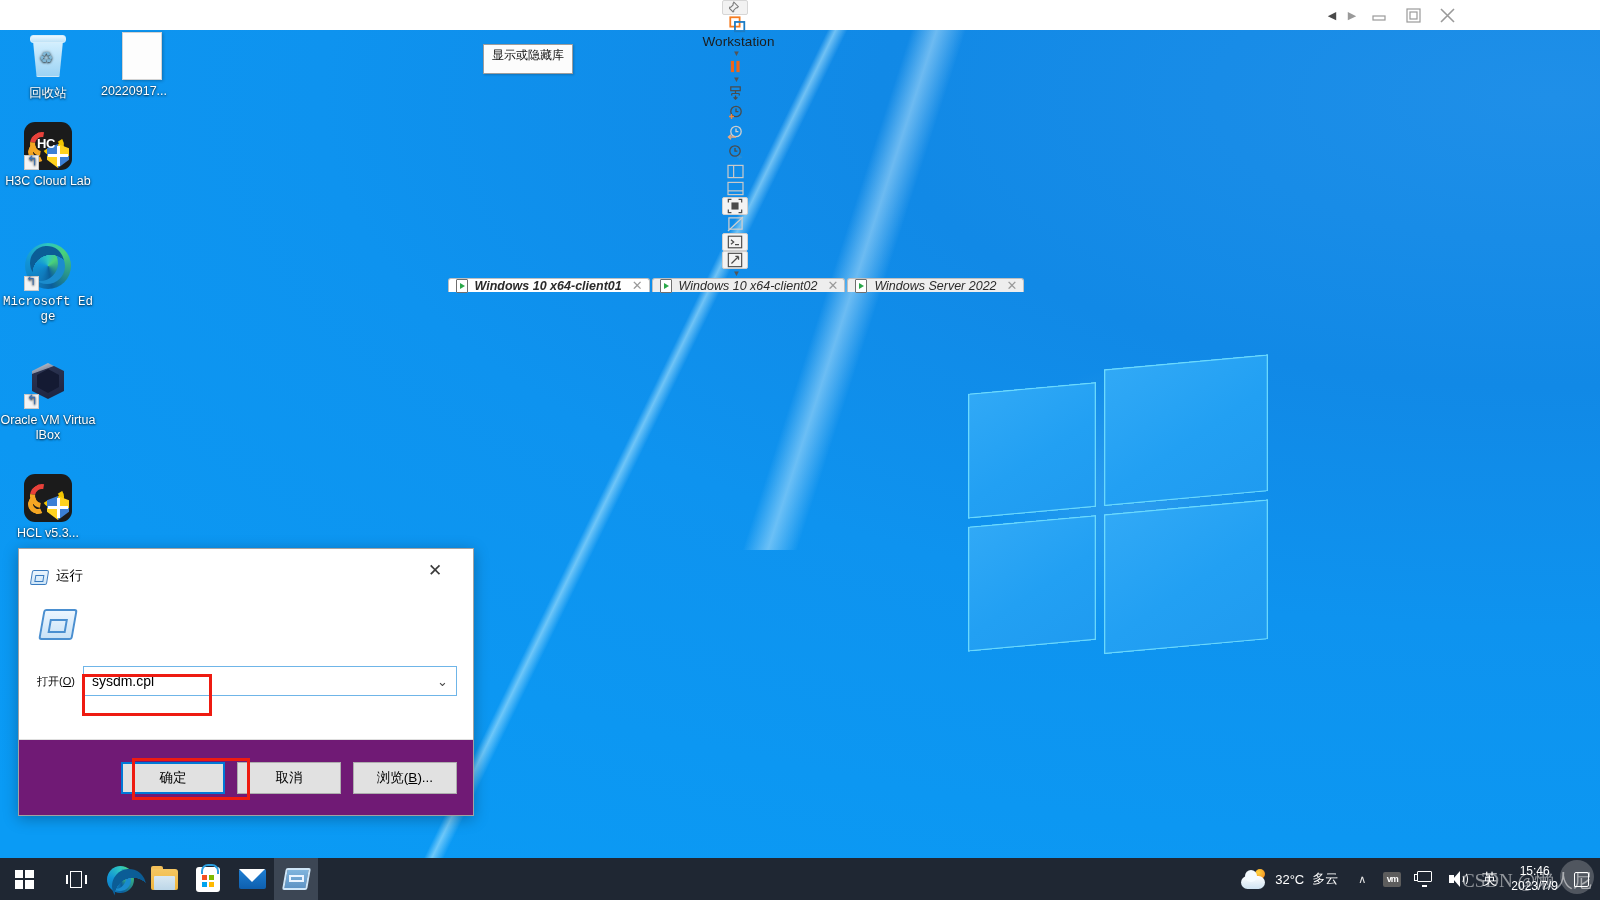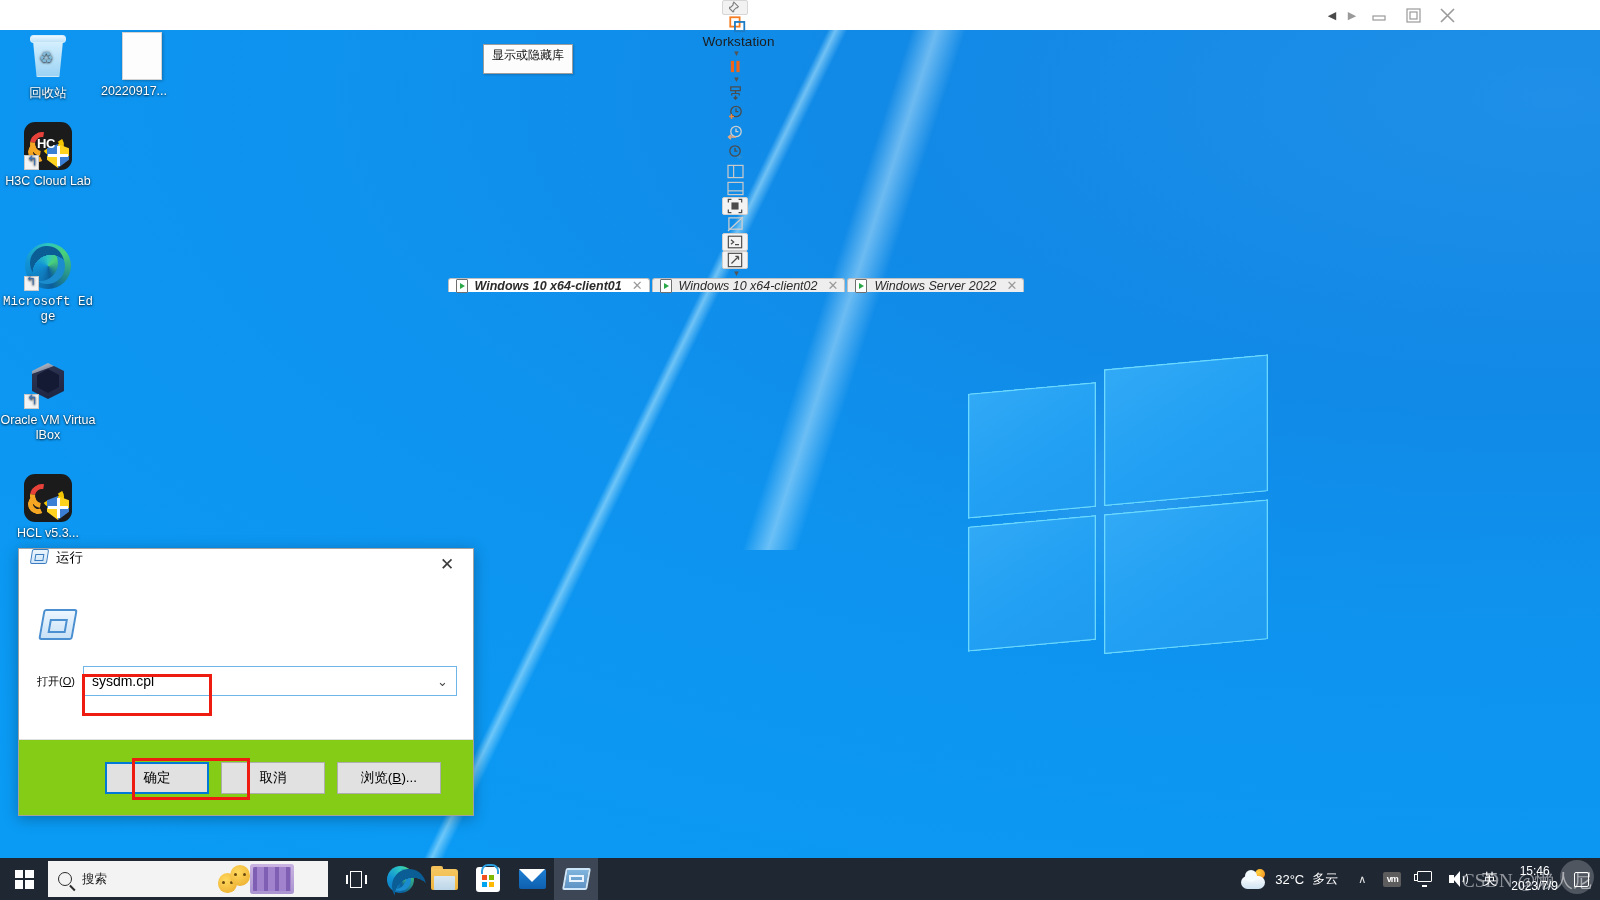--- a/index.html
+++ b/index.html
@@ -150,21 +150,21 @@
     box-shadow:1px 1px 2px rgba(0,0,0,.2);
   }
 
   
   #run-dialog{
     position:absolute; left:18px; top:548px; width:456px; height:268px;
     background:#ffffff; border:1px solid #a2a2a2; z-index:60;
     box-shadow:0 3px 14px rgba(0,0,0,.28);
     font-size:13px; color:#000;
   }
-  #run-titlebar{ height:36px; display:flex; align-items:flex-start; padding:0 4px 0 12px; }
+  #run-titlebar{ height:36px; display:flex; align-items:flex-end; padding:0 16px 0 12px; }
   #run-title-ico{ width:17px;height:15px; margin-right:8px; position:relative;}
   .wico{position:absolute;inset:0;border:1.6px solid #3a7bbf;border-radius:2px;
      background:linear-gradient(180deg,#eaf4fd,#cfe6f8); transform:skewX(-9deg);}
   .wico:after{content:"";position:absolute;left:3px;top:4px;right:3px;height:5px;
      border:1.4px solid #3a7bbf;}
   #run-title-text{ font-size:13.5px; }
   #run-close{ margin-left:auto; width:44px;height:30px;display:flex;align-items:center;
      justify-content:center;font-size:17px;color:#3b3b3b; }
   #run-body{ padding:16px 16px 0 16px; }
   #run-desc-row{ display:flex; gap:14px; padding:6px 0 0 6px;}
@@ -177,23 +177,23 @@
   #open-row{ display:flex; align-items:center; gap:8px; margin:26px 0 0 2px;}
   #open-label{ font-size:11px; white-space:nowrap;}
   #combo{
     position:relative; flex:1; height:30px; background:#fff;
     border:1px solid #6fb5e8; display:flex; align-items:center;
   }
   #combo-value{ padding-left:8px; font-size:14px; }
   #combo-arrow{ position:absolute; right:8px; top:7px; font-size:13px; color:#4a4a4a; }
   #run-footer{
     position:absolute; left:0; right:0; bottom:0; height:76px;
-    background:#84cc16; border-top:1px solid #dfdfdf;
+    background:#701a75; border-top:1px solid #dfdfdf;
     display:flex; align-items:center; justify-content:flex-end; gap:12px;
-    padding-right:32px;
+    padding-right:16px;
   }
   .dlg-btn{
     width:104px; height:32px; background:#e1e1e1; border:1px solid #adadad;
     font-size:13.5px; color:#000; display:flex; align-items:center; justify-content:center;
   }
   .dlg-btn.primary{ border:2px solid #0078d7; background:#e1e1e1; }
   .ul{ text-decoration:underline; }
 
   
   .redbox{ position:absolute; border:3px solid #ee1b11; z-index:70; pointer-events:none;}
@@ -593,29 +593,20 @@
 
   <div id="start-btn">
     <div class="winflag">
         <i></i>
         <i></i>
         <i></i>
         <i></i>
       </div>
   </div>
 
-  <div id="search-box">
-    <div class="mag"></div>
-    <div id="search-text">搜索</div>
-    <div id="search-art">
-      <div class="mask" id="m1"></div>
-      <div class="mask" id="m2"></div>
-      <div class="film"></div>
-    </div>
-  </div>
 
   <div class="tbicon" style="margin-left:6px;">
     <div class="taskview">
         <i class="tv1"></i>
         <i class="tv2"></i>
         <i class="tv3"></i>
       </div>
   </div>
 
   <div class="tbicon">

